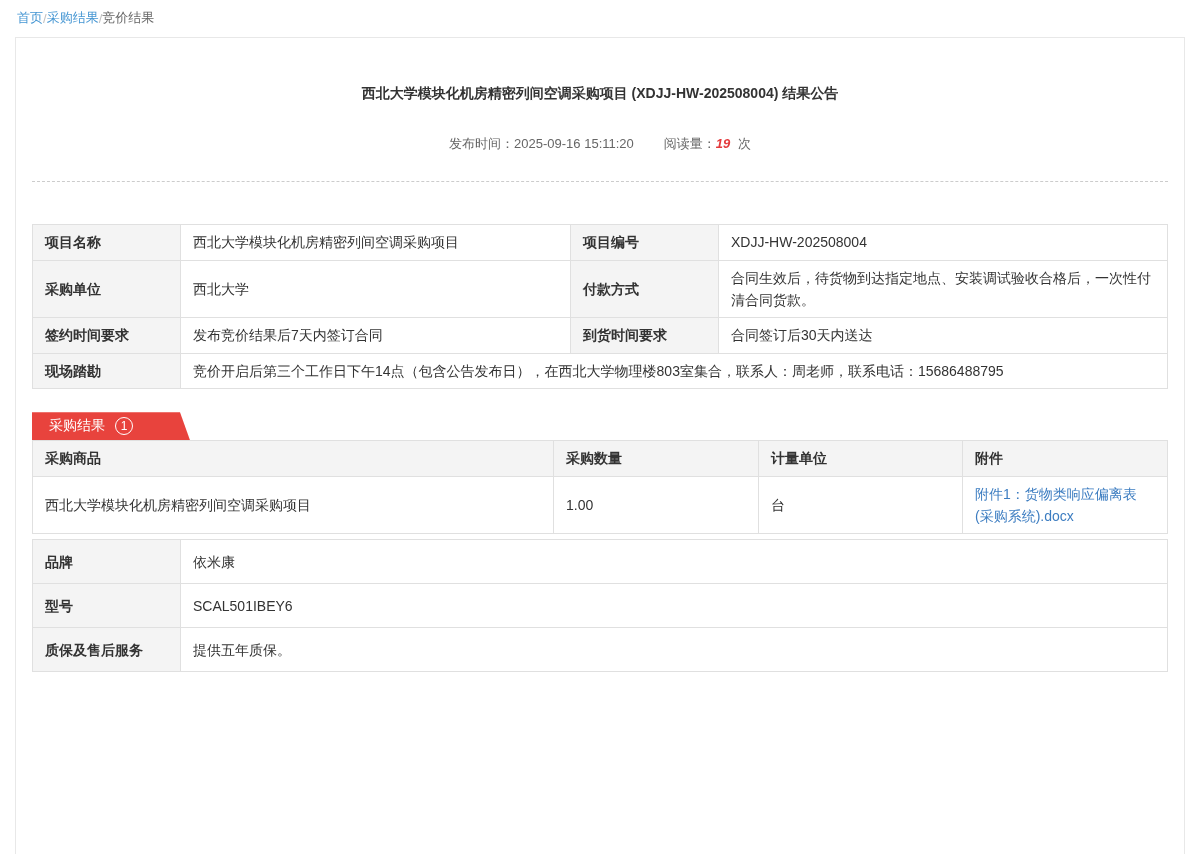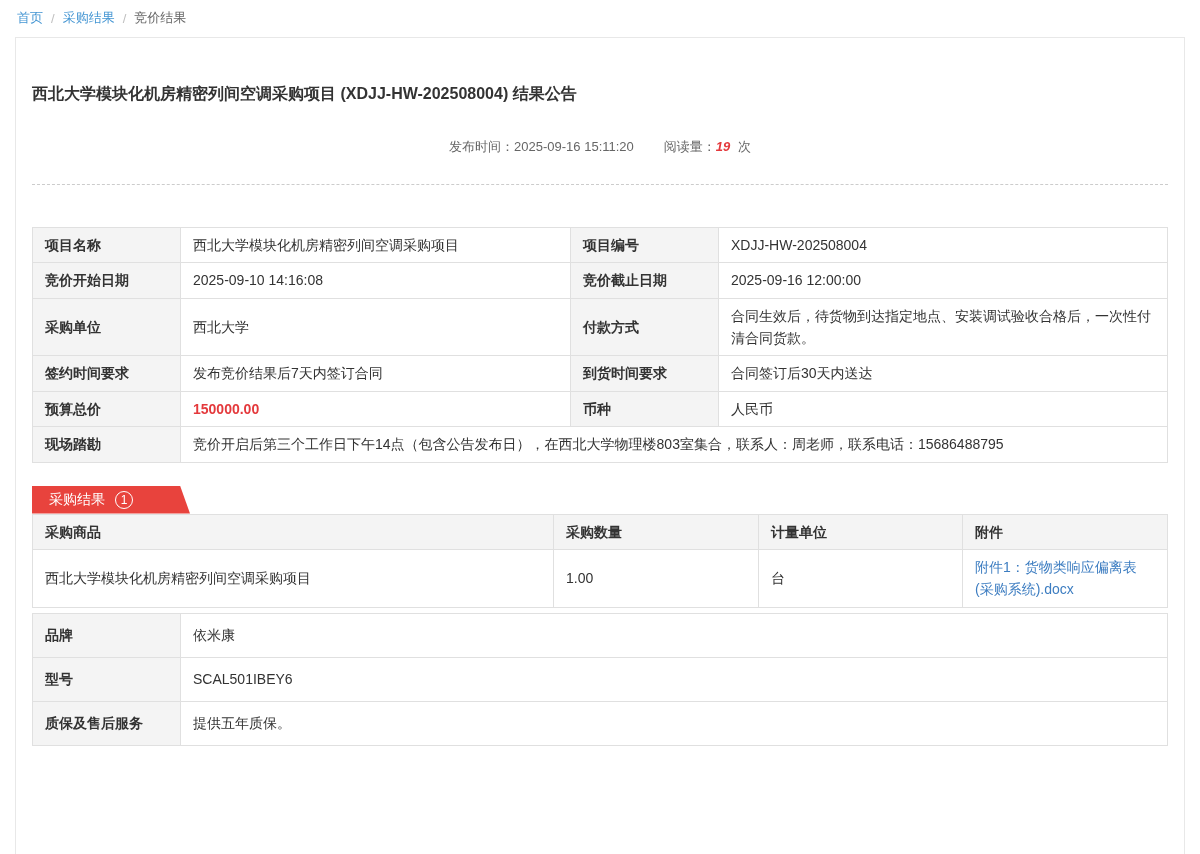--- a/index.html
+++ b/index.html
@@ -6,36 +6,37 @@
   html, body {
     width: 1200px; height: 854px; overflow: hidden;
     background: #ffffff;
     font-family: "Liberation Sans", "DejaVu Sans", sans-serif;
     color: #333;
   }
   
   .breadcrumb {
     padding: 9px 0 0 17px;
     font-size: 13px; color: #999;
-    display: flex; align-items: center; gap: 8px;
+    display: flex; align-items: center; 
   }
   .breadcrumb a { color: #4596d3; text-decoration: none; cursor: pointer; }
   .breadcrumb .sep { color: #c0c0c0; }
   .breadcrumb .current { color: #666; }
 
   
   .card {
     margin: 10px 15px 0 15px;
     border: 1px solid #e8e8e8;
     background: #fff;
     padding: 46px 16px 40px 16px;
     min-height: 920px;
   }
   .title {
-    font-size: 16px; font-weight: bold; color: #333;
+    text-align: center;
+    font-size: 14px; font-weight: bold; color: #333;
     line-height: 1.3;
   }
   .meta {
     margin-top: 33px;
     text-align: center;
     font-size: 13px; color: #666;
   }
   .meta .views { margin-left: 30px; }
   .meta .count { color: #e4393c; font-style: italic; font-weight: bold; margin-right: 4px; }
   .divider {
@@ -105,42 +106,30 @@
         <col>
       </colgroup>
     <tbody>
       <tr>
         <td class="lbl">项目名称</td>
         <td>西北大学模块化机房精密列间空调采购项目</td>
         <td class="lbl">项目编号</td>
         <td>XDJJ-HW-202508004</td>
       </tr>
       <tr>
-        <td class="lbl">竞价开始日期</td>
-        <td>2025-09-10 14:16:08</td>
-        <td class="lbl">竞价截止日期</td>
-        <td>2025-09-16 12:00:00</td>
-      </tr>
-      <tr>
         <td class="lbl">采购单位</td>
         <td>西北大学</td>
         <td class="lbl">付款方式</td>
         <td>合同生效后，待货物到达指定地点、安装调试验收合格后，一次性付清合同货款。</td>
       </tr>
       <tr>
         <td class="lbl">签约时间要求</td>
         <td>发布竞价结果后7天内签订合同</td>
         <td class="lbl">到货时间要求</td>
         <td>合同签订后30天内送达</td>
-      </tr>
-      <tr>
-        <td class="lbl">预算总价</td>
-        <td class="price">150000.00</td>
-        <td class="lbl">币种</td>
-        <td>人民币</td>
       </tr>
       <tr>
         <td class="lbl">现场踏勘</td>
         <td colspan="3">竞价开启后第三个工作日下午14点（包含公告发布日），在西北大学物理楼803室集合，联系人：周老师，联系电话：15686488795</td>
       </tr>
     </tbody>
   </table>
 
   <div class="badge">
     <span>采购结果</span>

